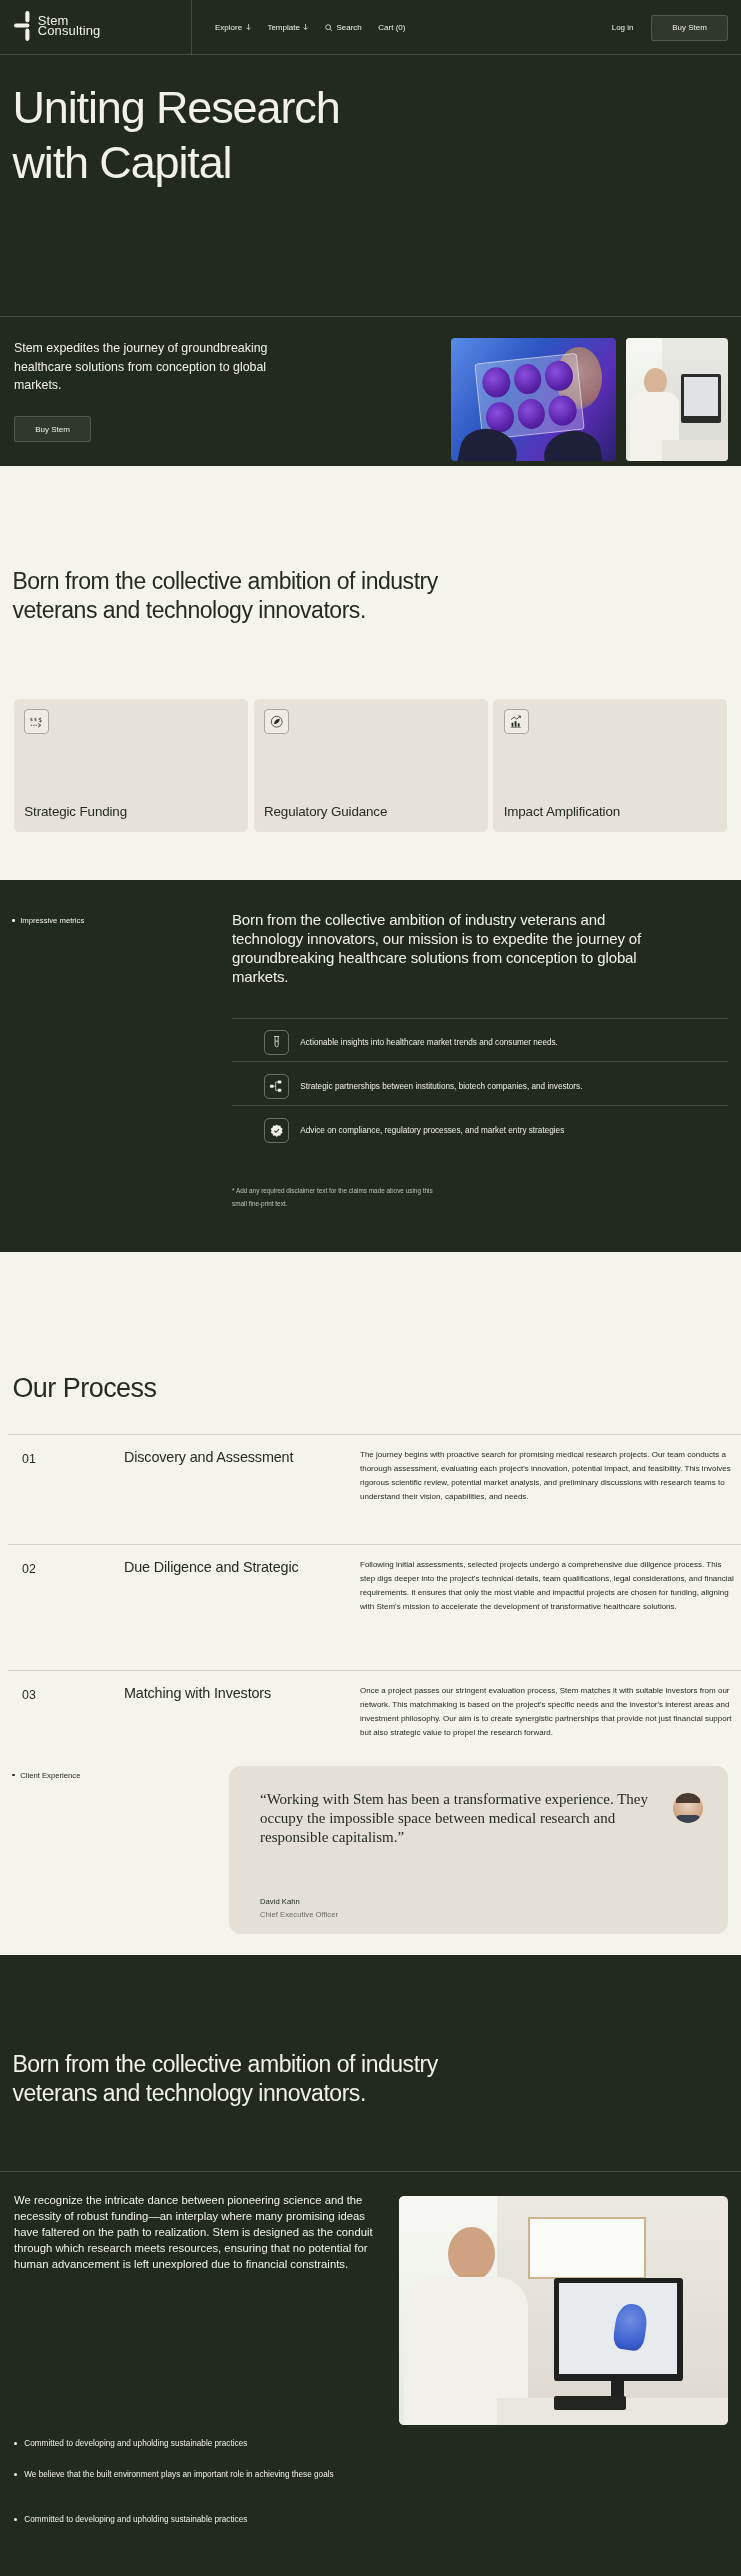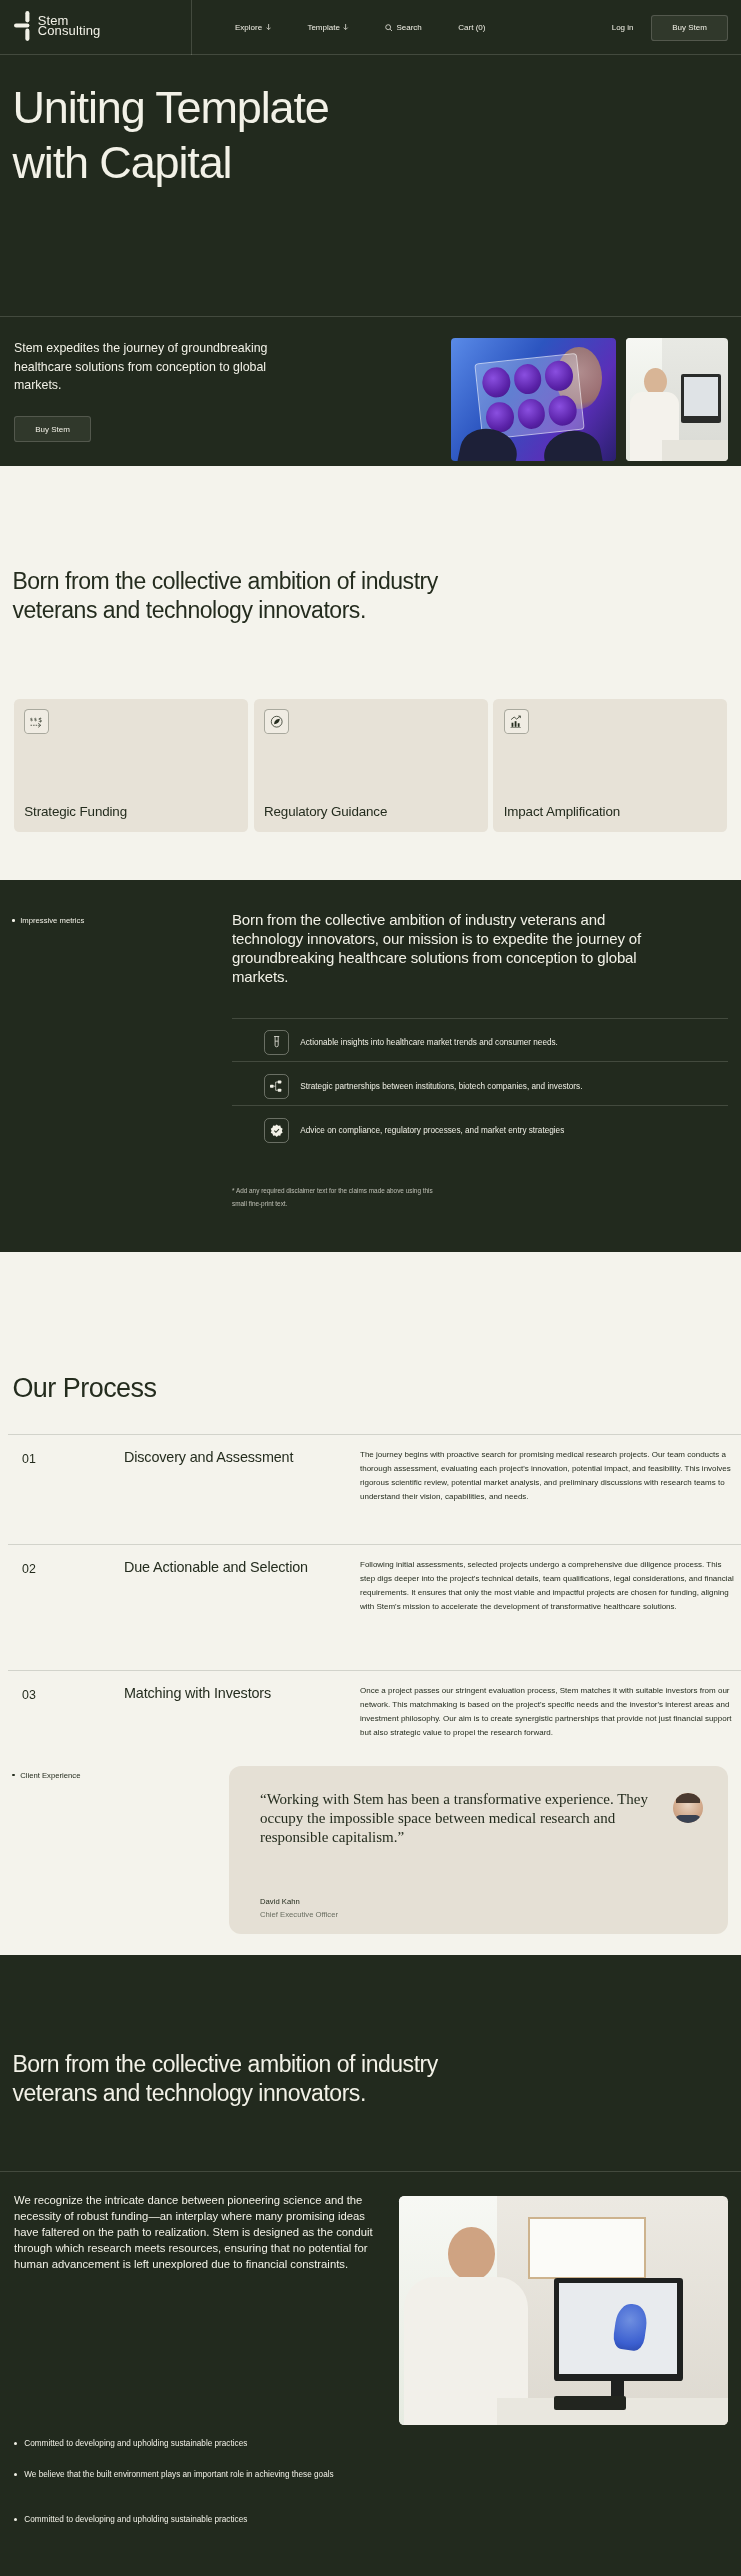--- a/index.html
+++ b/index.html
@@ -27,21 +27,21 @@
   section{position:absolute;left:0;width:742px;}
 
   
   .header{top:0;height:55px;background:var(--dark);border-bottom:0.5px solid var(--line-dark);}
   .header .nav-divider{position:absolute;left:191px;top:0;width:0.5px;height:55px;background:var(--line-dark);}
   .brand{position:absolute;display:flex;align-items:center;gap:6.2px;color:var(--cream);}
   .header .brand{left:14px;top:10.8px;}
   .brand svg{display:block;}
   .brand-text{font-size:13px;line-height:9.8px;letter-spacing:.01em;}
   .nav{position:absolute;left:215px;top:0;height:55px;display:flex;align-items:center;gap:16.5px;color:var(--cream);font-size:8px;}
-  .nav-item{display:flex;align-items:center;gap:3.6px;cursor:pointer;margin-left:20px;}
+  .nav-item{display:flex;align-items:center;gap:3.6px;cursor:pointer;}
   .nav-item svg{display:block;}
   .header-right{position:absolute;right:14px;top:0;height:55px;display:flex;align-items:center;gap:17.5px;color:var(--cream);font-size:8px;}
   .btn{display:inline-flex;align-items:center;justify-content:center;
     background:rgba(242,241,231,0.07);border:0.5px solid rgba(242,241,231,0.18);
     color:var(--cream);border-radius:3.1px;font-size:8px;cursor:pointer;}
   .btn-buy{width:77px;height:26px;}
 
   
   .hero{top:55px;height:412px;background:var(--dark);color:var(--cream);}
   .hero-title{position:absolute;left:12.4px;top:25px;font-size:45px;line-height:55px;letter-spacing:-0.025em;font-weight:400;}
@@ -173,21 +173,21 @@
       </span>
     </nav>
     <div class="header-right">
       <span>Log in</span>
       <button class="btn btn-buy">Buy Stem</button>
     </div>
   </section>
 
   <section class="hero">
     <h1 class="hero-title">
-      <span>Uniting Template</span><br><span>with Capital</span>
+      <span>Uniting Research</span><br><span>with Capital</span>
     </h1>
     <div class="hero-divider"></div>
     <p class="hero-sub">Stem expedites the journey of groundbreaking healthcare solutions from conception to global markets.</p>
     <button class="btn hero-cta">Buy Stem</button>
     <div class="media img-lab">
       <div class="face"></div>
       <div class="tray">
         <div class="dish"></div>
           <div class="dish"></div>
           <div class="dish"></div>
@@ -289,21 +289,21 @@
 
   <section class="process">
     <h2 class="sec-heading">Our Process</h2>
     <div class="step" style="top:155px;height:111px">
       <div class="num">01</div>
       <div class="step-title">Discovery and Assessment</div>
       <div class="step-desc">The journey begins with proactive search for promising medical research projects. Our team conducts a thorough assessment, evaluating each project's innovation, potential impact, and feasibility. This involves rigorous scientific review, potential market analysis, and preliminary discussions with research teams to understand their vision, capabilities, and needs.</div>
     </div>
     <div class="step" style="top:265px;height:125px">
       <div class="num">02</div>
-      <div class="step-title">Due Actionable and Selection</div>
+      <div class="step-title">Due Diligence and Strategic</div>
       <div class="step-desc">Following initial assessments, selected projects undergo a comprehensive due diligence process. This step digs deeper into the project's technical details, team qualifications, legal considerations, and financial requirements. It ensures that only the most viable and impactful projects are chosen for funding, aligning with Stem's mission to accelerate the development of transformative healthcare solutions.</div>
     </div>
     <div class="step" style="top:391px;height:113px">
       <div class="num">03</div>
       <div class="step-title">Matching with Investors</div>
       <div class="step-desc">Once a project passes our stringent evaluation process, Stem matches it with suitable investors from our network. This matchmaking is based on the project's specific needs and the investor's interest areas and investment philosophy. Our aim is to create synergistic partnerships that provide not just financial support but also strategic value to propel the research forward.</div>
     </div>
   </section>
 
   <section class="testimonial">

